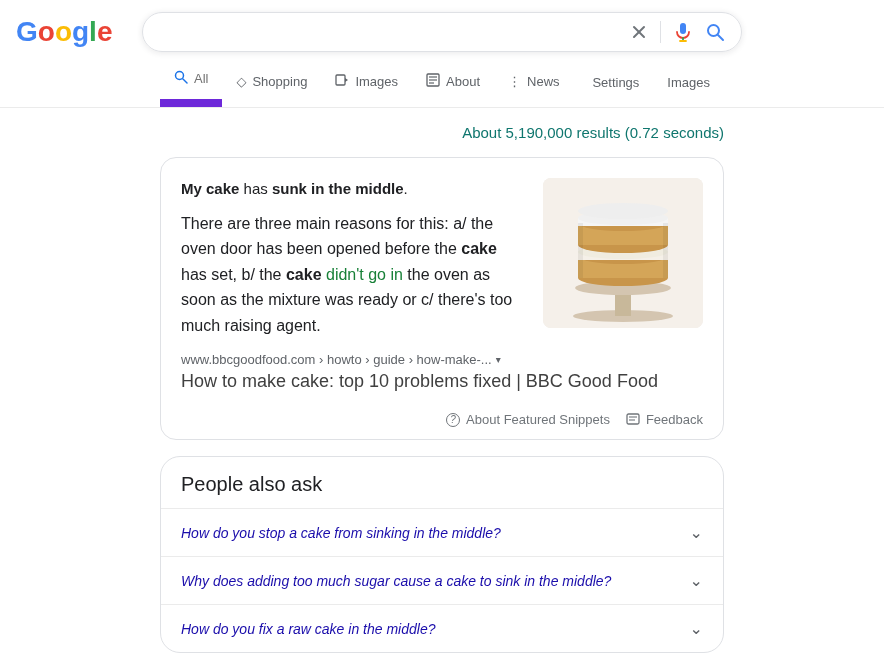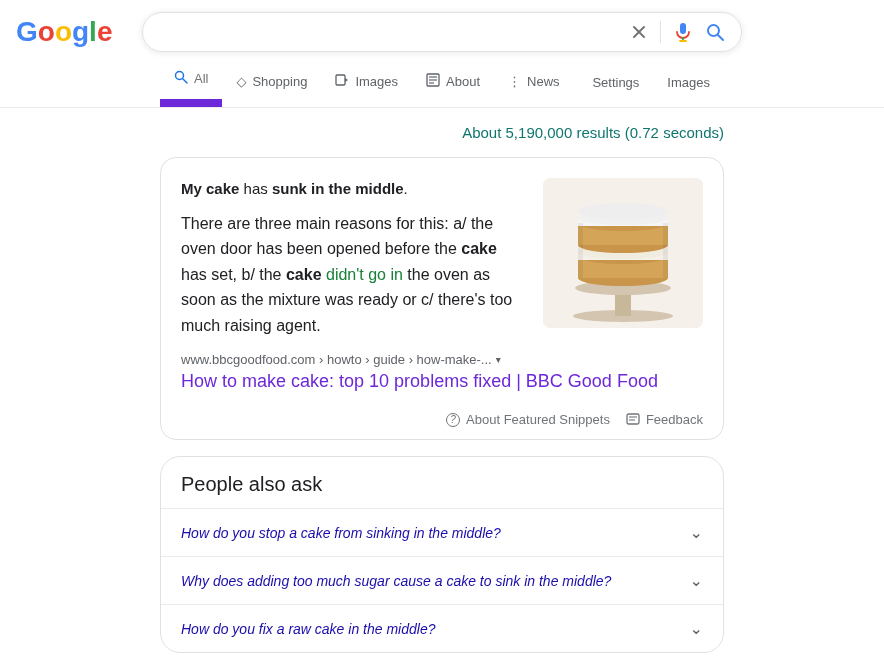--- a/index.html
+++ b/index.html
@@ -36,21 +36,21 @@
     .featured-snippet { border: 1px solid #dfe1e5; border-radius: 16px; padding: 20px 20px 12px 20px; margin-bottom: 16px; }
     .snippet-content { display: flex; gap: 20px; }
     .snippet-text { flex: 1; }
     .snippet-title { font-size: 15px; color: #202124; margin-bottom: 10px; line-height: 1.5; }
     .snippet-title b { font-weight: 700; }
     .snippet-body { font-size: 16px; color: #202124; line-height: 1.6; }
     .snippet-image { width: 160px; min-width: 160px; height: 150px; border-radius: 8px; overflow: hidden; background: #f0ece6; display: flex; align-items: center; justify-content: center; }
     .snippet-source { margin-top: 14px; }
     .snippet-url { font-size: 13px; color: #5f6368; display: flex; align-items: center; gap: 4px; margin-bottom: 4px; }
     .snippet-url .dropdown-arrow { font-size: 10px; color: #5f6368; cursor: pointer; }
-    .snippet-link { font-size: 18px; color: #6d28d9; text-decoration: none; }
+    .snippet-link { font-size: 18px; color: #404040; text-decoration: none; }
     .snippet-footer { display: flex; justify-content: flex-end; align-items: center; gap: 16px; margin-top: 12px; padding-top: 8px; font-size: 13px; color: #70757a; }
     .snippet-footer-item { display: flex; align-items: center; gap: 6px; cursor: pointer; }
     .question-circle { width: 14px; height: 14px; border-radius: 50%; border: 1px solid #70757a; display: inline-flex; align-items: center; justify-content: center; font-size: 10px; font-style: italic; color: #70757a; }
 
     
     .paa-section { border: 1px solid #dfe1e5; border-radius: 20px; overflow: hidden; margin-bottom: 16px; }
     .paa-title { font-size: 20px; font-weight: 400; color: #202124; padding: 16px 20px 12px 20px; }
     .paa-item { border-top: 1px solid #ebebeb; padding: 14px 20px; display: flex; justify-content: space-between; align-items: center; cursor: pointer; }
     .paa-question { font-size: 14px; color: #1a0dab; font-style: italic; }
     .paa-chevron { color: #5f6368; font-size: 16px; }

